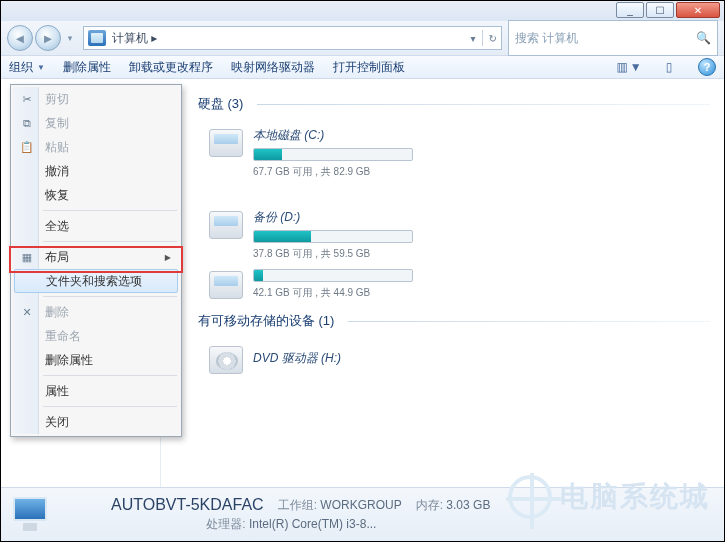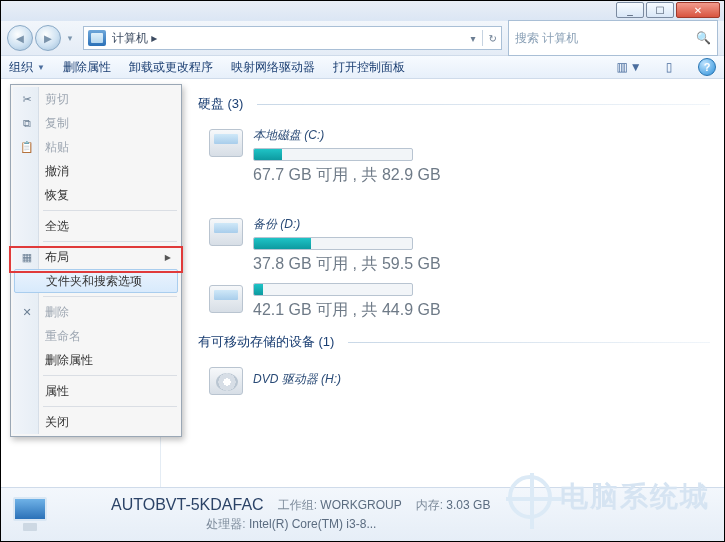--- a/index.html
+++ b/index.html
@@ -109,21 +109,21 @@
   .drive-body { flex:1; display:flex; flex-direction:column; gap:4px; }
   .drive-name { color:#294a76;font-style:italic; }
   .drive-bar {
     width:160px; height:13px; border:1px solid #b8c4d1; border-radius:2px;
     background:#f2f5f8; position:relative; overflow:hidden;
   }
   .drive-bar .fill {
     position:absolute; left:0; top:0; bottom:0;
     background:linear-gradient(#1fc3c6,#0d9aa0);
   }
-  .drive-info { color:#6e7a87; font-size:16px; }
+  .drive-info { color:#6e7a87; font-size:10px; }
   
   .statusbar {
     position:absolute; left:0; right:0; bottom:0; height:54px;
     background:linear-gradient(#f3f7fc,#e6eef7);
     border-top:1px solid #cfdbea;
     display:flex; align-items:center; padding:4px 10px; gap:10px;
   }
   .pc-icon {
     width:42px; height:40px; position:relative;
   }

